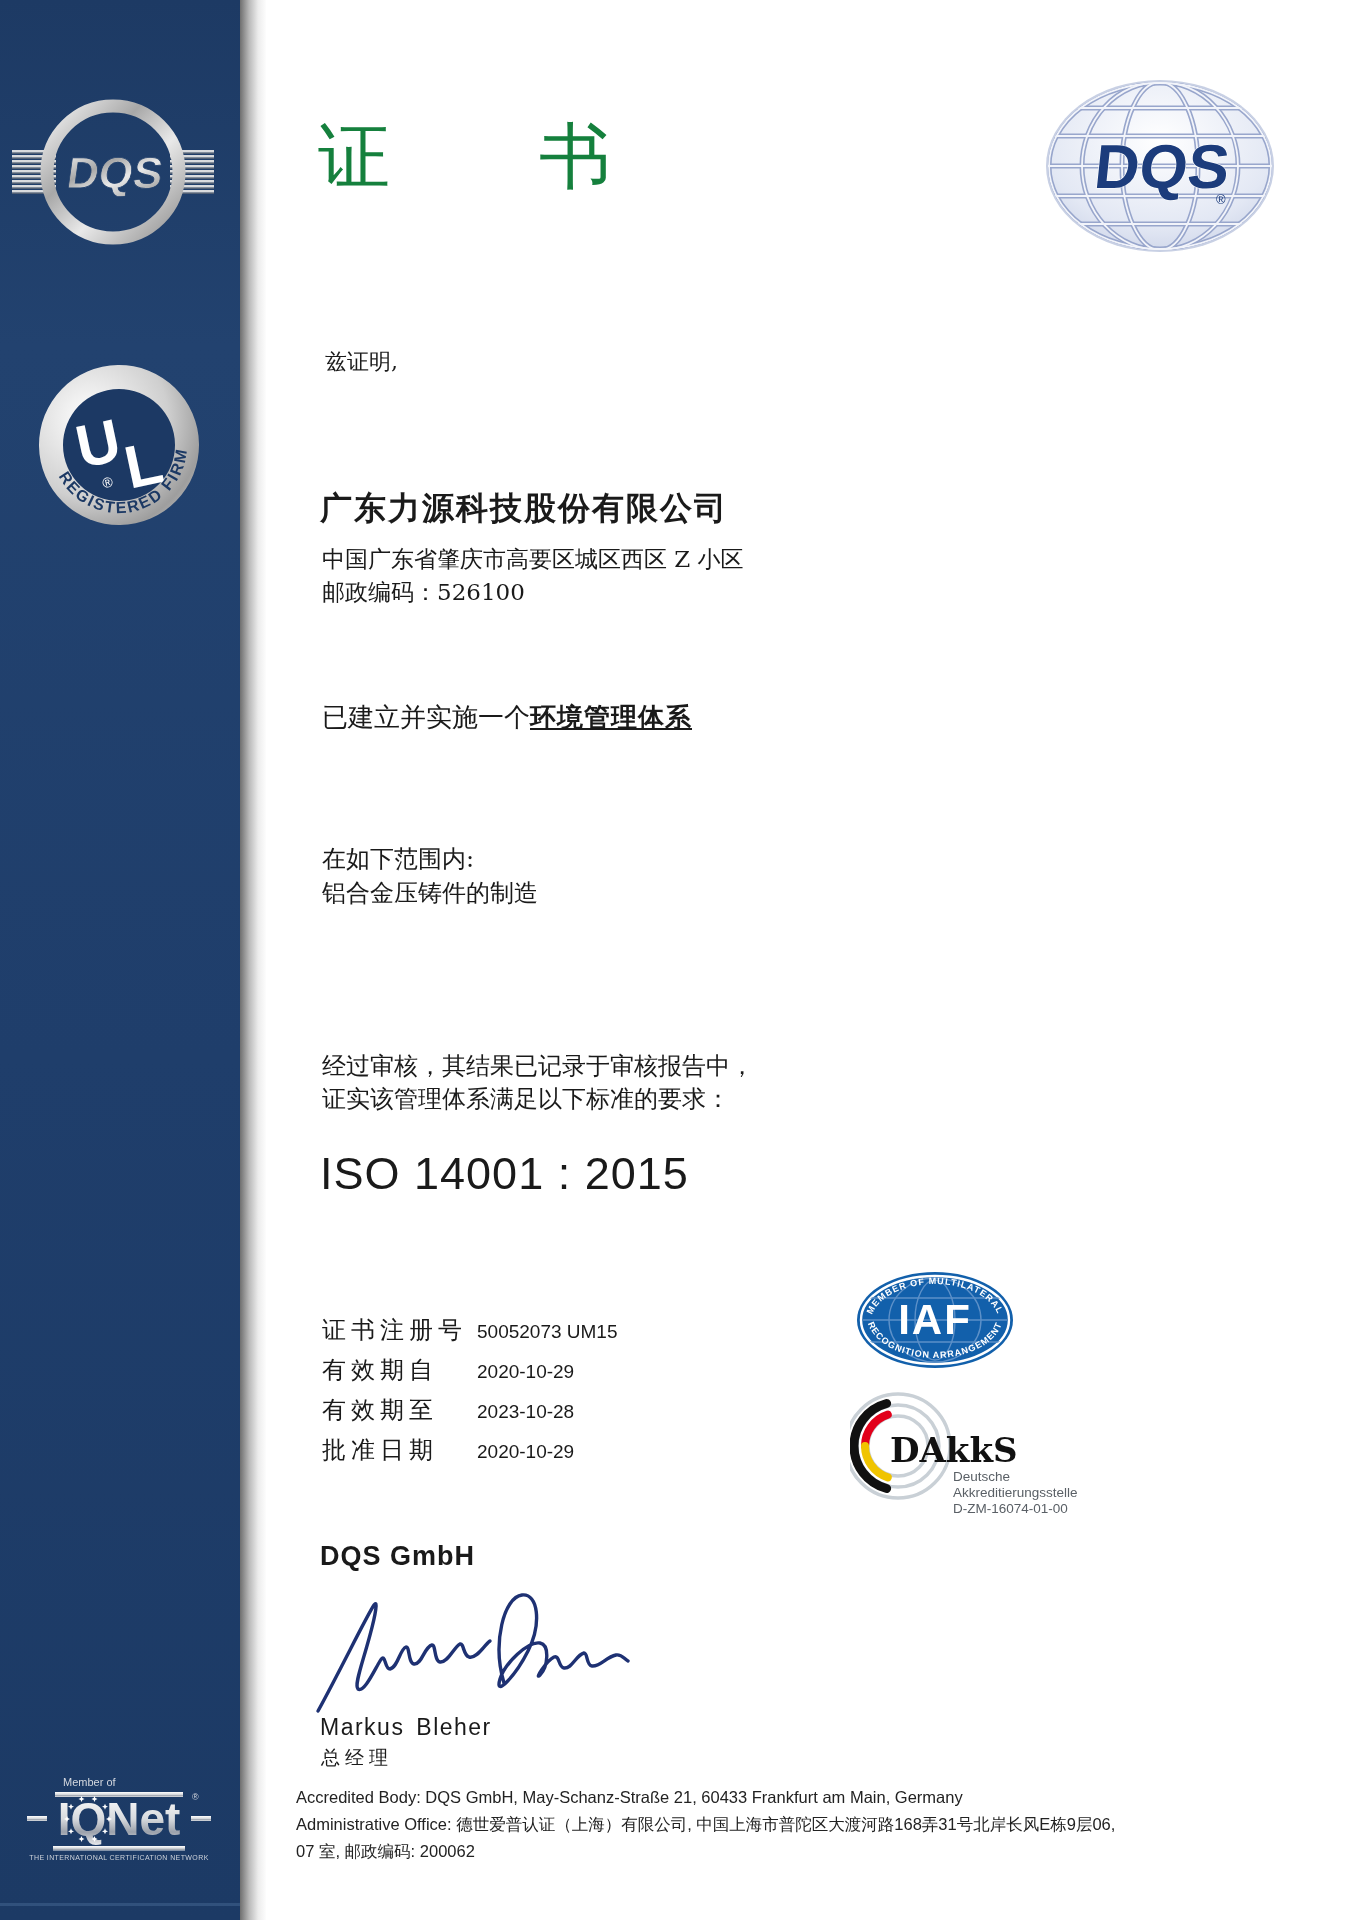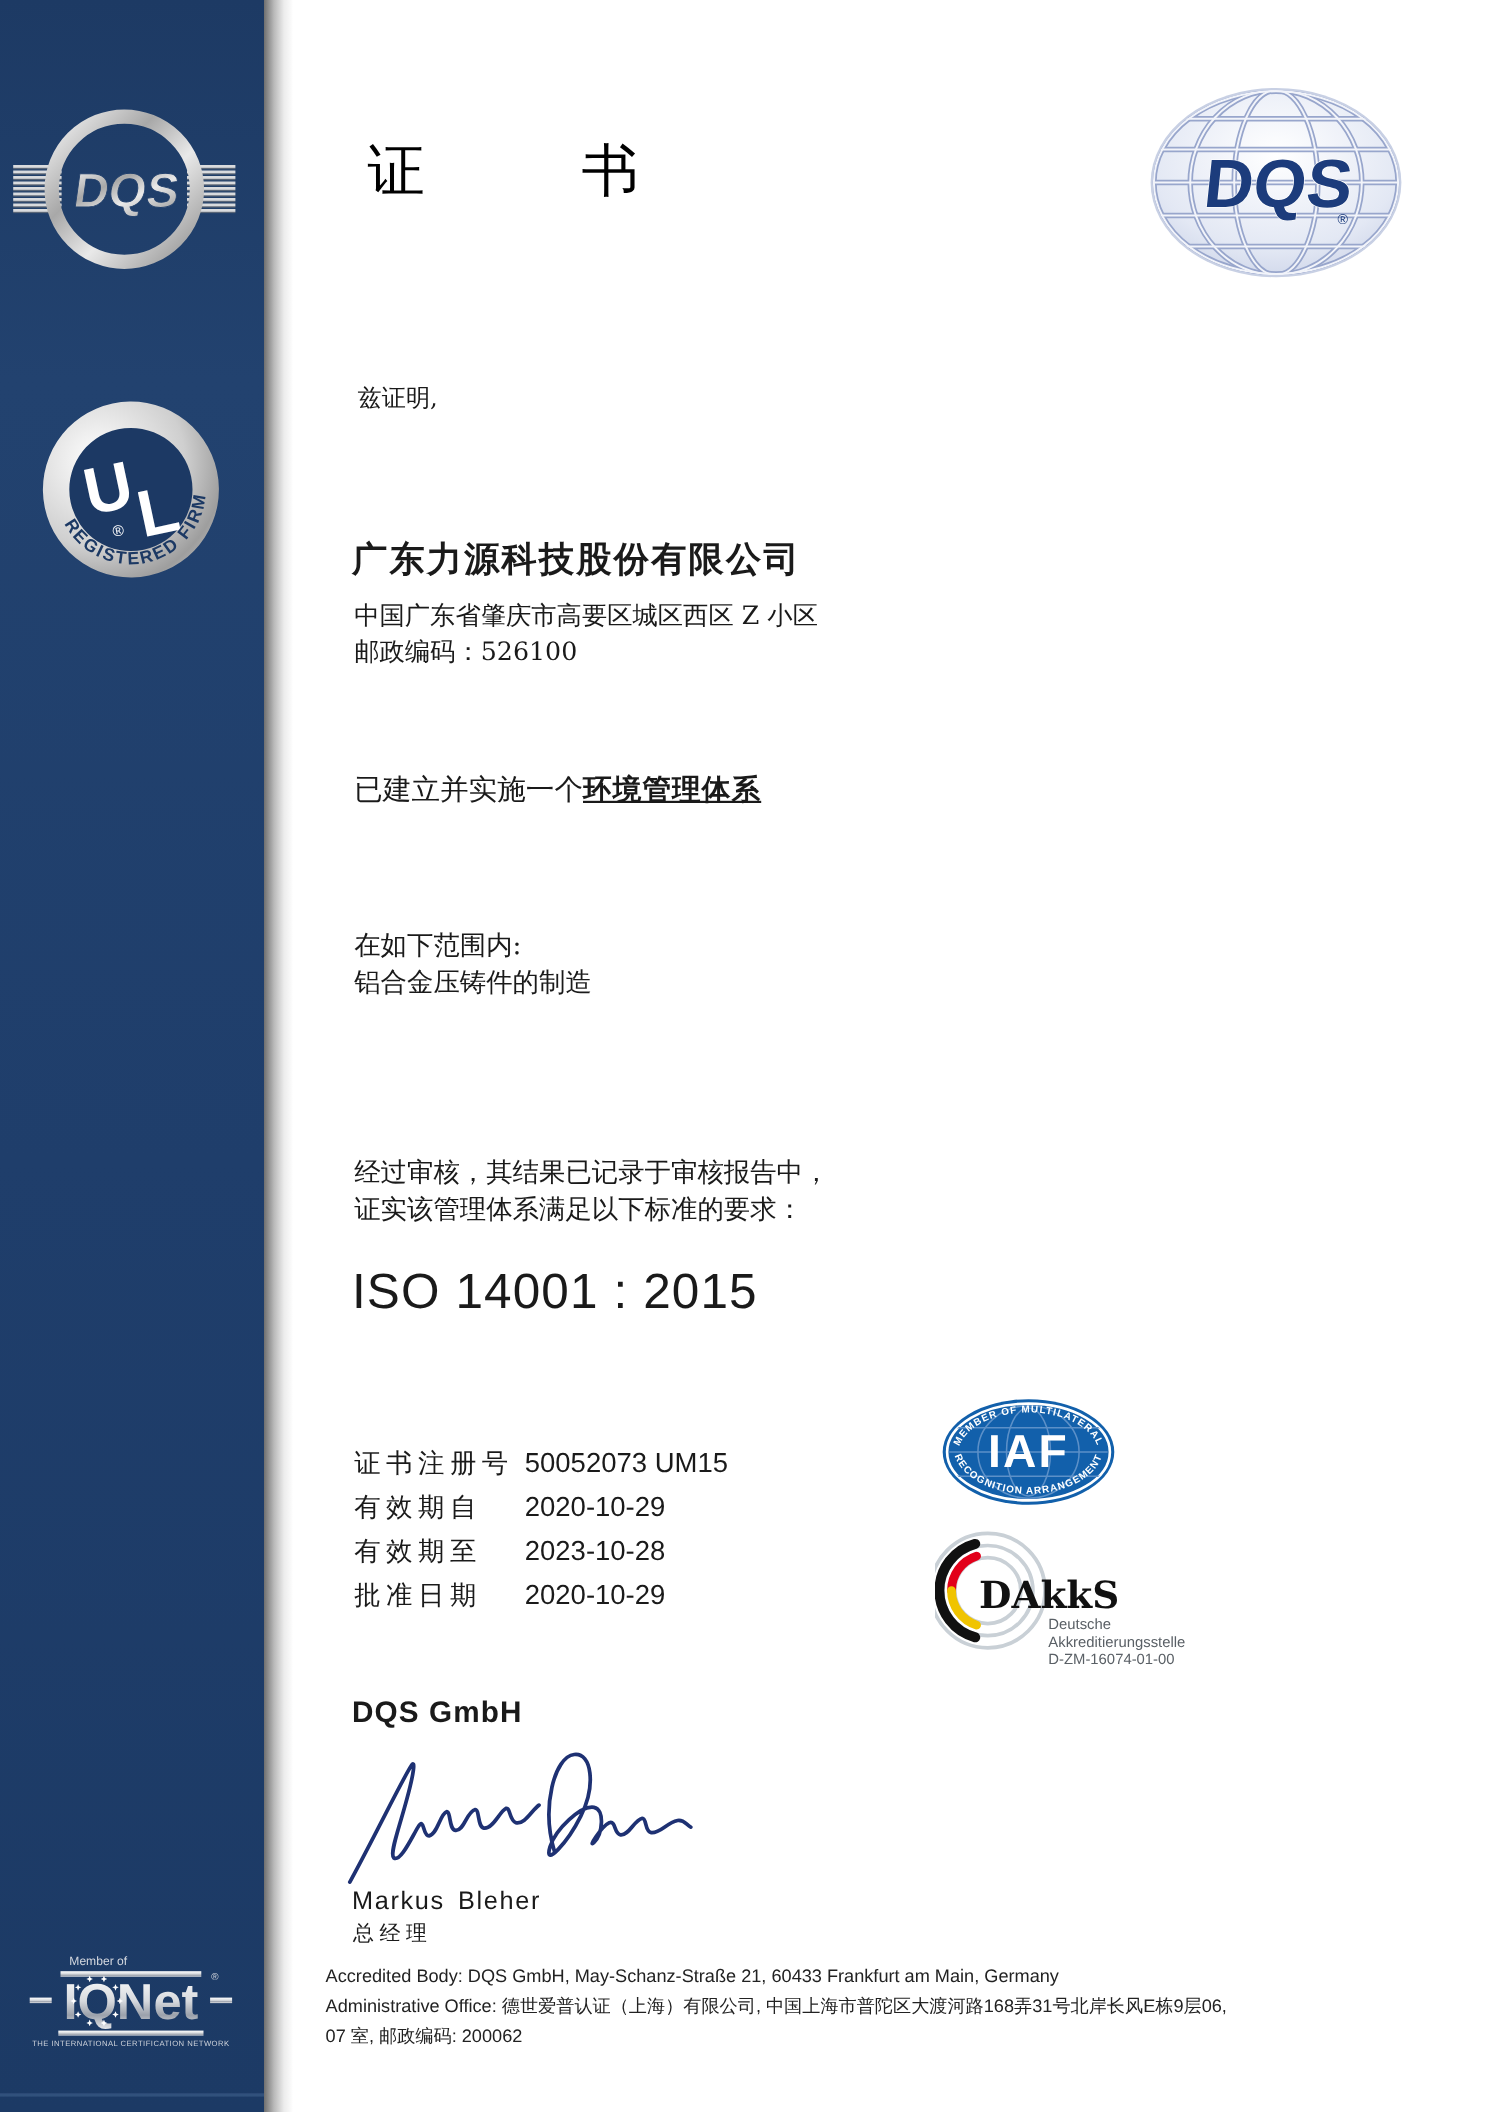--- a/index.html
+++ b/index.html
@@ -10,39 +10,39 @@
   .sans{font-family:"Liberation Sans","DejaVu Sans",sans-serif;}
 
   
   .sidebar{left:0;top:0;width:240px;height:1920px;
            background:linear-gradient(180deg,#1d3a64 0%,#22426f 18%,#1f3e6b 55%,#1c3a65 100%);}
   .sidebar-bottom-line{left:0;top:1903px;width:240px;height:3px;background:#44648f;opacity:.55;}
   .page-fold{left:240px;top:0;width:26px;height:1920px;
              background:linear-gradient(90deg,#6f6f6f 0%,#b9b9b9 35%,#ececec 70%,#fdfdfd 100%);}
 
   
-  .title{left:334px;top:108px;font-size:52px;line-height:96px;word-spacing:126px;color:#000000;}
+  .title{left:318px;top:108px;font-size:72px;line-height:96px;word-spacing:126px;color:#15803d;}
 
   .intro{left:325px;top:347px;font-size:22px;}
   .company-name{left:320px;top:487px;font-size:32px;font-weight:bold;letter-spacing:2px;}
   .company-address{left:322px;top:544px;font-size:23px;}
   .company-postal{left:322px;top:577px;font-size:23px;}
 
   .statement{left:322px;top:700px;font-size:26px;}
   .statement b{font-weight:bold;letter-spacing:1px;text-decoration:underline;}
 
   .scope{left:322px;top:842px;font-size:24px;line-height:34px;}
   .audit{left:322px;top:1050px;font-size:24px;line-height:33px;}
 
   .standard{left:320px;top:1148px;font-size:45px;font-weight:normal;letter-spacing:1px;}
 
   .details{left:322px;top:1314px;}
   .detail-row{display:flex;align-items:baseline;height:40px;}
   .detail-label{width:155px;font-size:24px;letter-spacing:5px;font-family:"DejaVu Serif","Liberation Serif",serif;}
-  .detail-value{font-size:25px;font-family:"Liberation Sans","DejaVu Sans",sans-serif;}
+  .detail-value{font-size:19px;font-family:"Liberation Sans","DejaVu Sans",sans-serif;}
 
   .issuer{left:320px;top:1541px;font-size:27px;font-weight:bold;letter-spacing:1px;}
   .signer-name{left:320px;top:1714px;font-size:23px;letter-spacing:1.5px;word-spacing:4px;text-align:right;}
   .signer-title{left:321px;top:1745px;font-size:19px;letter-spacing:5px;}
 
   .footer{left:296px;top:1784px;font-size:16.5px;line-height:27px;color:#222;}
 
   .dakks-text{font-family:"Liberation Sans","DejaVu Sans",sans-serif;}
 </style>
 </head>

